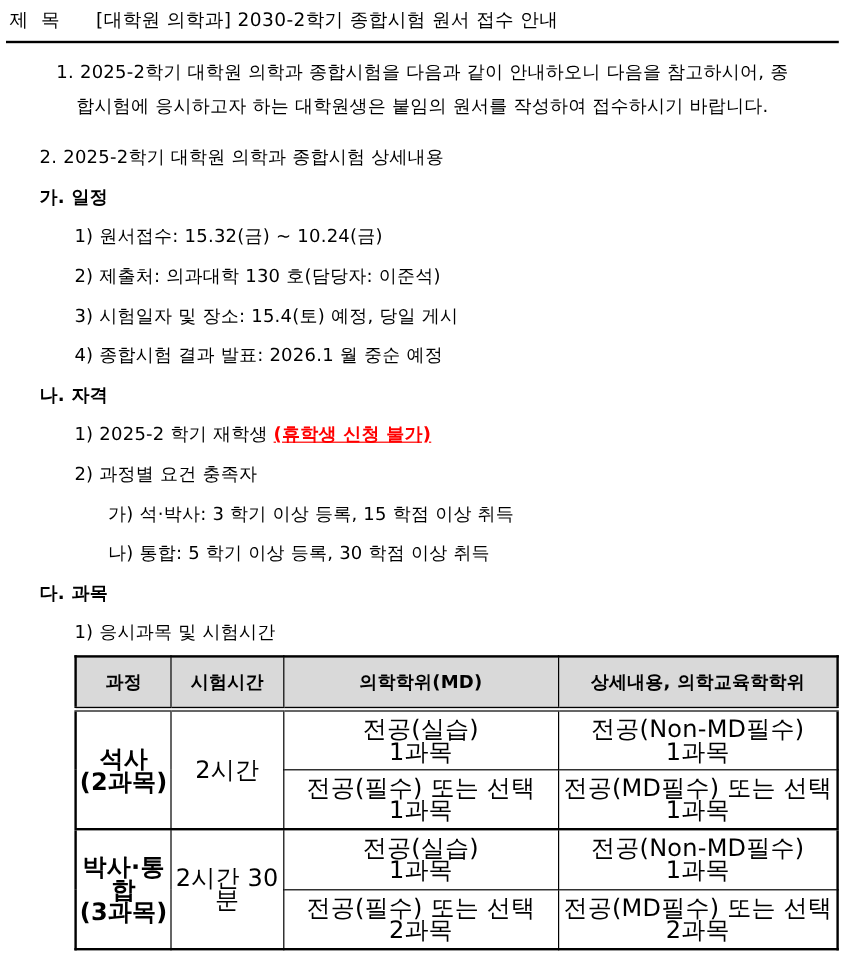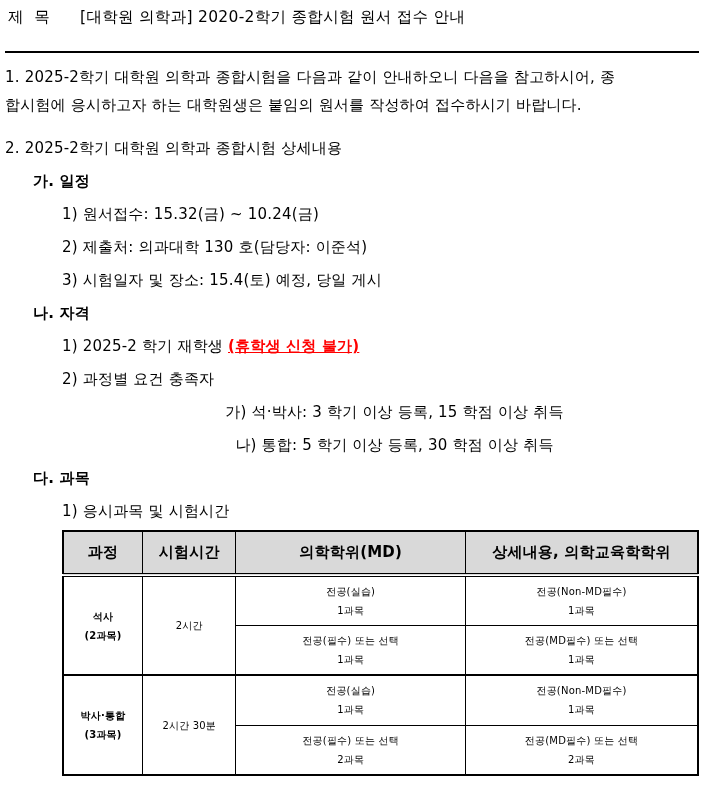--- a/index.html
+++ b/index.html
@@ -11,38 +11,38 @@
     font-family: "DejaVu Sans", "Liberation Sans", sans-serif;
     font-size: 15px;
     overflow: hidden;
   }
   .page { padding: 4px 6px 0 5px; }
 
   
   .title-row {
     display: flex;
     align-items: baseline;
-    padding: 3px 2px 23px 3px;
+    padding: 3px 2px 6px 3px;
     border-bottom: 2px solid #000;
     font-size: 15.5px;
     letter-spacing: 0.3px;
     text-align: right;
   }
   .subject-label { white-space: pre; margin-right: 30px; }
 
   
   .intro { margin-top: 10px; line-height: 28px; letter-spacing: 0.2px; }
-  .intro div { white-space: pre; }
+  .intro div { white-space: pre; text-align: center; }
 
   
   .line { height: 33px; line-height: 33px; white-space: pre; letter-spacing: 0.2px; }
-  .sec2 { margin-top: 13px; }
+  .sec2 { margin-top: 13px; margin-left: 28px; }
   .ind1 { padding-left: 28px; }
   .ind2 { padding-left: 57px; }
-  .ind3 { padding-left: 85px; text-align: center; }
+  .ind3 { padding-left: 85px; }
   .bold { font-weight: bold; }
   .red-warn {
     color: var(--warning-red, #ff0000);
     font-weight: bold;
     text-decoration: underline;
     margin-top: 20px;
   }
 
   
   table.exam {
@@ -61,50 +61,51 @@
     text-align: center;
     vertical-align: middle;
     border-bottom: 4px double #000;
     letter-spacing: 0.2px;
   }
   table.exam td {
     text-align: center;
     vertical-align: middle;
     height: 50px;
     line-height: 19px;
-    font-size: 10px;
+    font-size: 20px;
     letter-spacing: 0.2px;
   }
   table.exam tbody { border-top: 2px solid #000; }
   .col-course { width: 80px; }
   .col-duration { width: 94px; }
   .col-md { width: 231px; }
   .col-other { width: 234px; }
 </style>
 </head>
 <body>
 
 <div class="page">
 
   <div class="title-row">
     <span class="subject-label">제  목</span>
-    <span class="subject-title">[대학원 의학과] 2020-2학기 종합시험 원서 접수 안내</span>
+    <span class="subject-title">[대학원 의학과] 2030-2학기 종합시험 원서 접수 안내</span>
   </div>
 
   <div class="intro">
     <div>1. 2025-2학기 대학원 의학과 종합시험을 다음과 같이 안내하오니 다음을 참고하시어, 종</div>
     <div>합시험에 응시하고자 하는 대학원생은 붙임의 원서를 작성하여 접수하시기 바랍니다.</div>
   </div>
 
   <div class="line sec2">2. 2025-2학기 대학원 의학과 종합시험 상세내용</div>
 
   <div class="line ind1 bold">가. 일정</div>
   <div class="line ind2">1) 원서접수: 15.32(금) ~ 10.24(금)</div>
   <div class="line ind2">2) 제출처: 의과대학 130 호(담당자: 이준석)</div>
   <div class="line ind2">3) 시험일자 및 장소: 15.4(토) 예정, 당일 게시</div>
+  <div class="line ind2">4) 종합시험 결과 발표: 2026.1 월 중순 예정</div>
 
   <div class="line ind1 bold">나. 자격</div>
   <div class="line ind2"><span>1) 2025-2 학기 재학생 </span><span class="red-warn">(휴학생 신청 불가)</span></div>
   <div class="line ind2">2) 과정별 요건 충족자</div>
   <div class="line ind3">가) 석·박사: 3 학기 이상 등록, 15 학점 이상 취득</div>
   <div class="line ind3">나) 통합: 5 학기 이상 등록, 30 학점 이상 취득</div>
 
   <div class="line ind1 bold">다. 과목</div>
   <div class="line ind2">1) 응시과목 및 시험시간</div>
 

